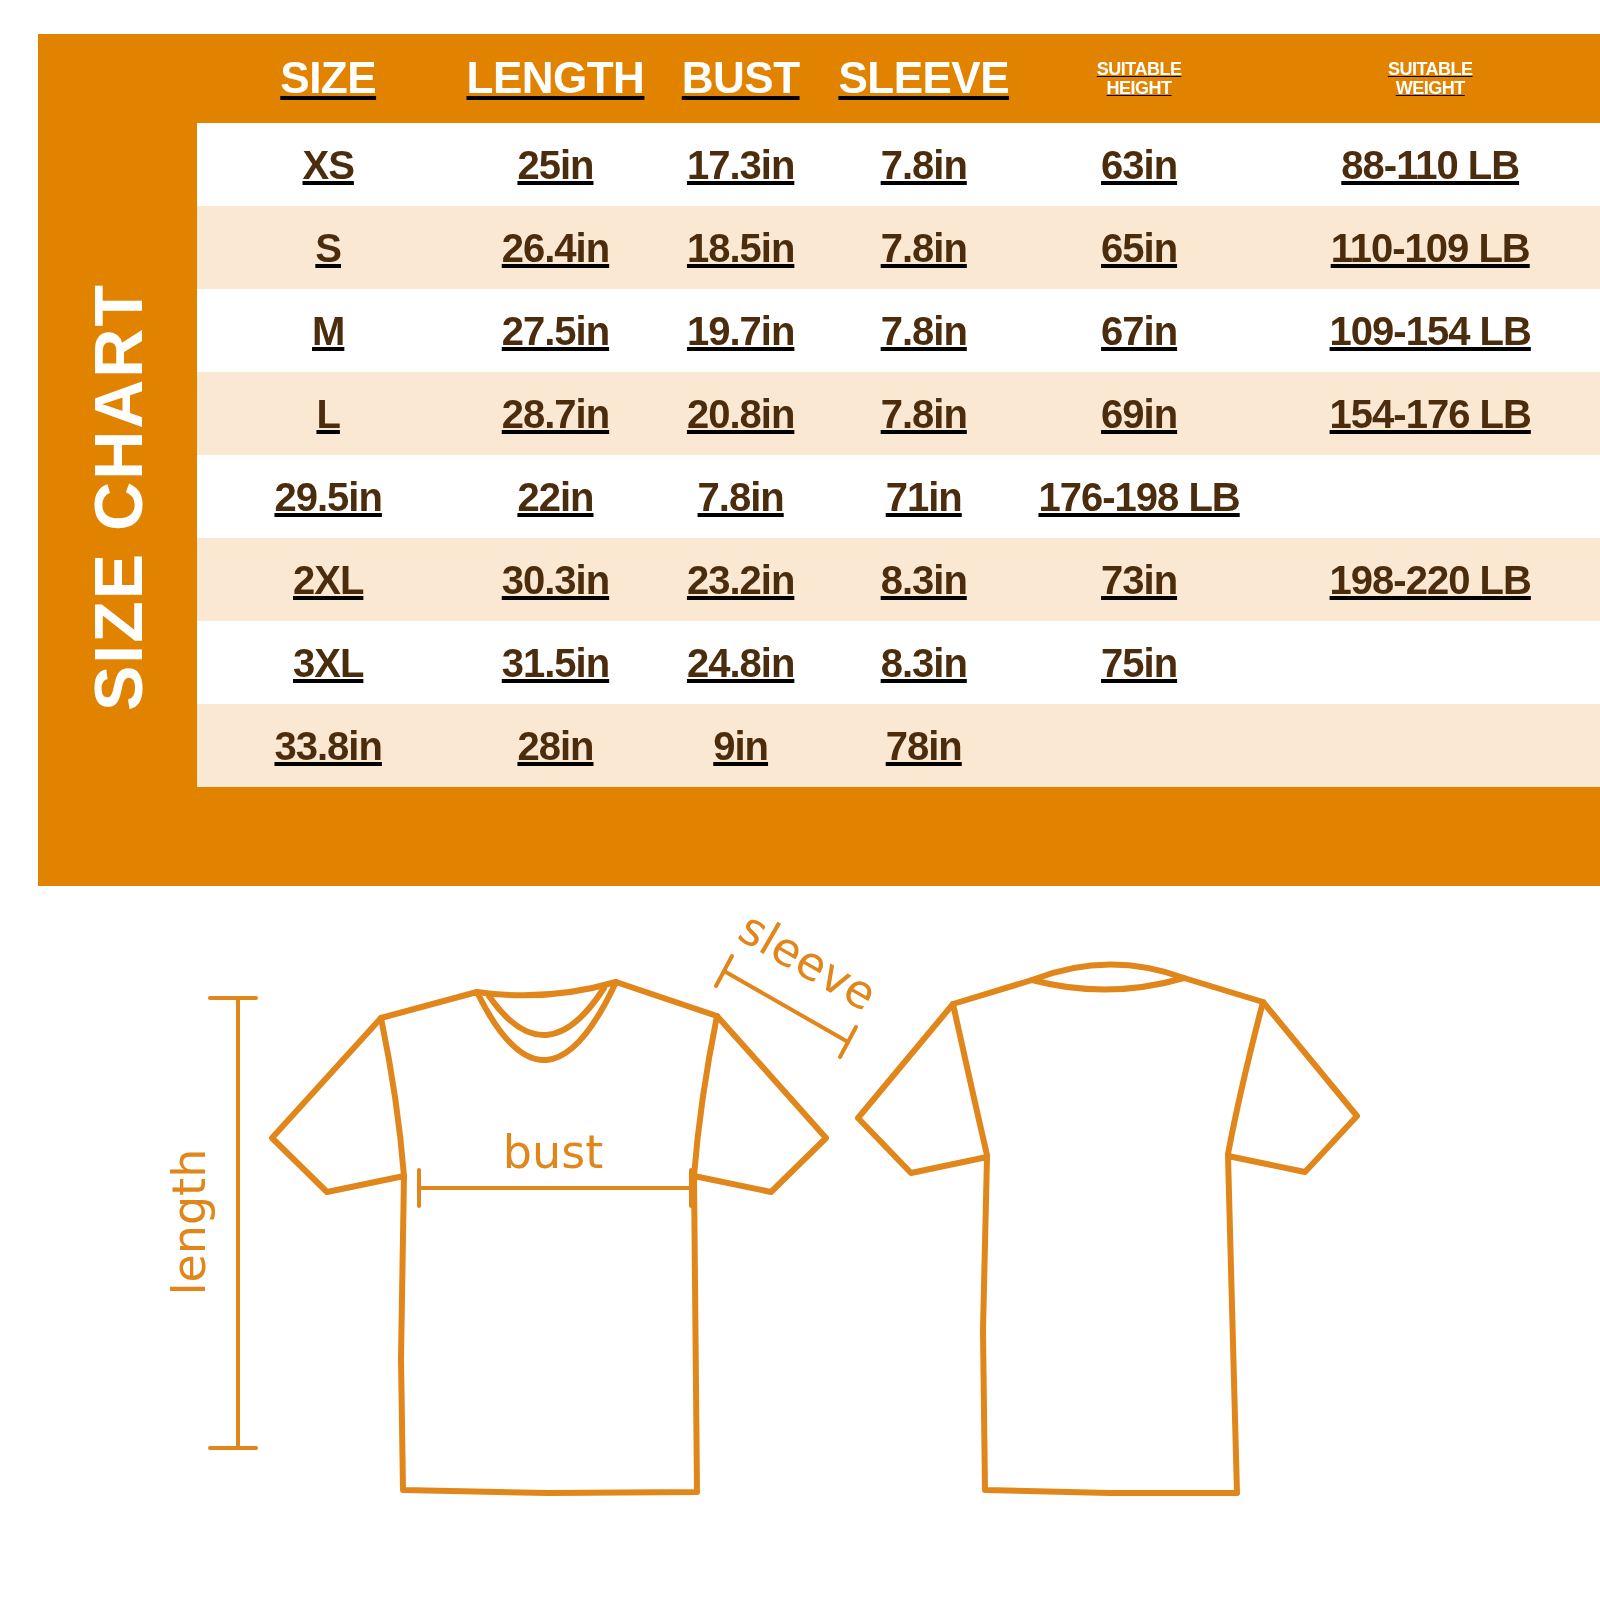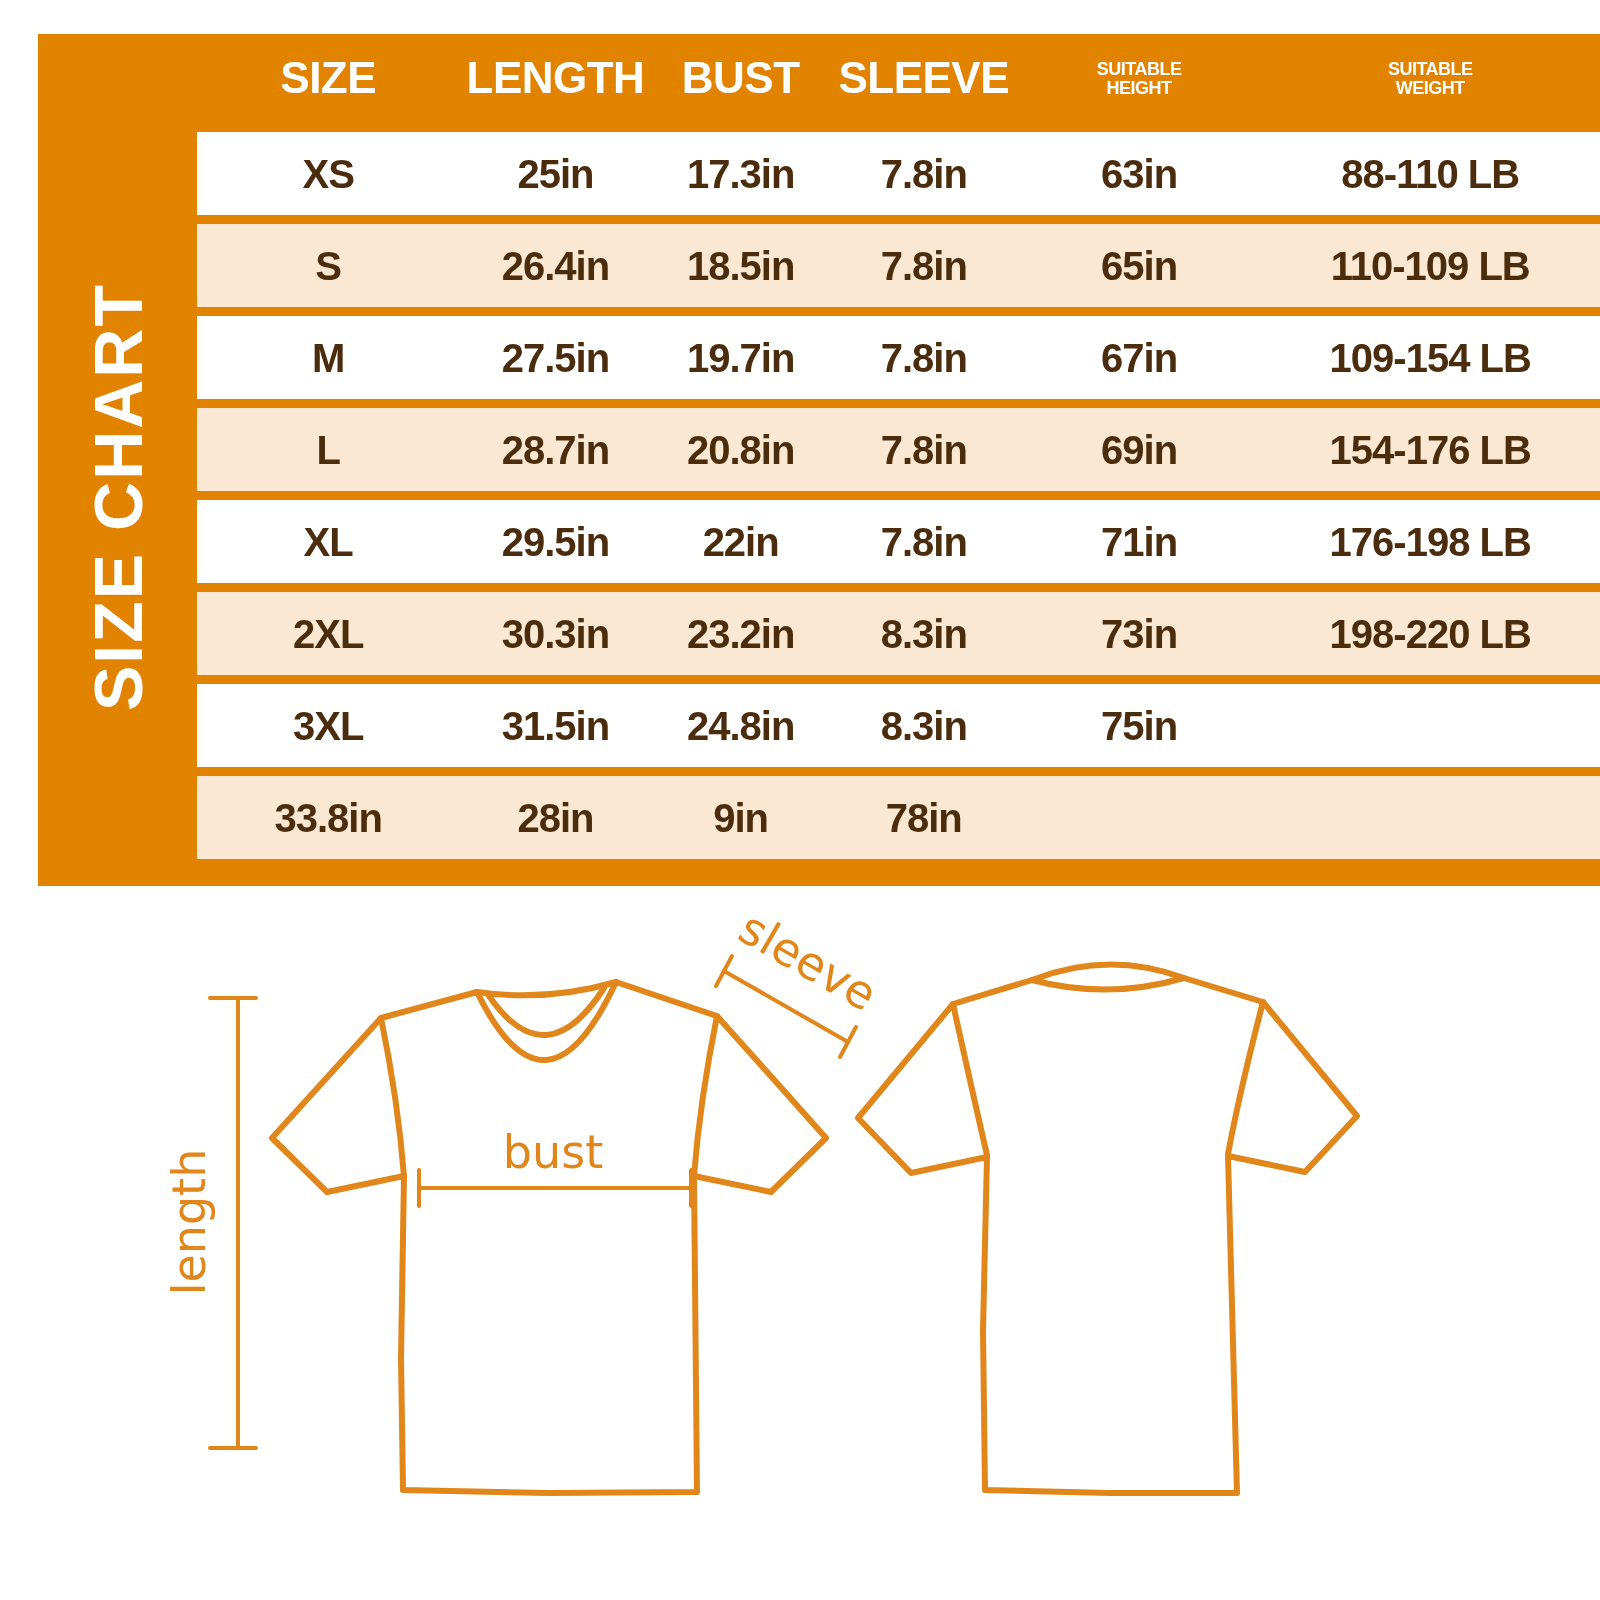--- a/index.html
+++ b/index.html
@@ -7,27 +7,27 @@
     --cream:#FAE8D2;
     --brown:#4B2D0E;
     --line:#E0861B;
   }
   *{margin:0;padding:0;box-sizing:border-box;}
   html,body{width:1600px;height:1600px;background:#ffffff;font-family:"Liberation Sans",sans-serif;overflow:hidden;}
   .stage{position:relative;width:1600px;height:1600px;background:#fff;}
 
   
   .panel{position:absolute;left:38px;top:34px;width:1562px;height:852px;background:var(--orange);}
-  .grid6{display:grid;grid-template-columns:18.7% 13.7% 12.7% 13.4% 17.3% 24.2%;}
+  .grid6{display:grid;grid-template-columns:18.7% 13.7% 12.7% 13.4% 17.3% 24.2%;text-decoration:underline;}
   .header-row{position:absolute;left:159px;right:0;top:0;height:89px;}
   .header-cell{display:flex;flex-direction:column;align-items:center;justify-content:center;color:#fff;font-weight:bold;letter-spacing:-0.5px;line-height:1.05;}
   .header-cell.single{font-size:44px;}
   .header-cell.double{font-size:18px;}
   .rows{position:absolute;left:159px;right:0;top:89px;}
-  .row{height:83px;align-items:center;margin-top:9px;}
+  .row{height:83px;align-items:center;}
   .row:nth-child(odd){background:#ffffff;}
   .row:nth-child(even){background:var(--cream);}
   .cell{text-align:center;font-weight:bold;font-size:40px;color:var(--brown);letter-spacing:-1px;line-height:1;}
   .sidebar{position:absolute;left:0;top:89px;width:159px;height:747px;display:flex;align-items:center;justify-content:center;overflow:visible;}
   .sidebar span{display:block;transform:rotate(-90deg);white-space:nowrap;color:#ffffff;font-weight:bold;font-size:68px;letter-spacing:2px;}
 
   
   .diagram{position:absolute;left:0;top:900px;width:1600px;height:700px;}
   .shirt{stroke:var(--line);stroke-width:6;fill:#ffffff;stroke-linejoin:round;stroke-linecap:round;}
   .shirtline{stroke:var(--line);stroke-width:6;fill:none;stroke-linejoin:round;stroke-linecap:round;}
@@ -95,21 +95,20 @@
         </div>
         <div class="row grid6">
           <div class="cell">L</div>
           <div class="cell">28.7in</div>
           <div class="cell">20.8in</div>
           <div class="cell">7.8in</div>
           <div class="cell">69in</div>
           <div class="cell">154-176 LB</div>
         </div>
         <div class="row grid6">
-          <div class="cell">XL</div>
           <div class="cell">29.5in</div>
           <div class="cell">22in</div>
           <div class="cell">7.8in</div>
           <div class="cell">71in</div>
           <div class="cell">176-198 LB</div>
         </div>
         <div class="row grid6">
           <div class="cell">2XL</div>
           <div class="cell">30.3in</div>
           <div class="cell">23.2in</div>

